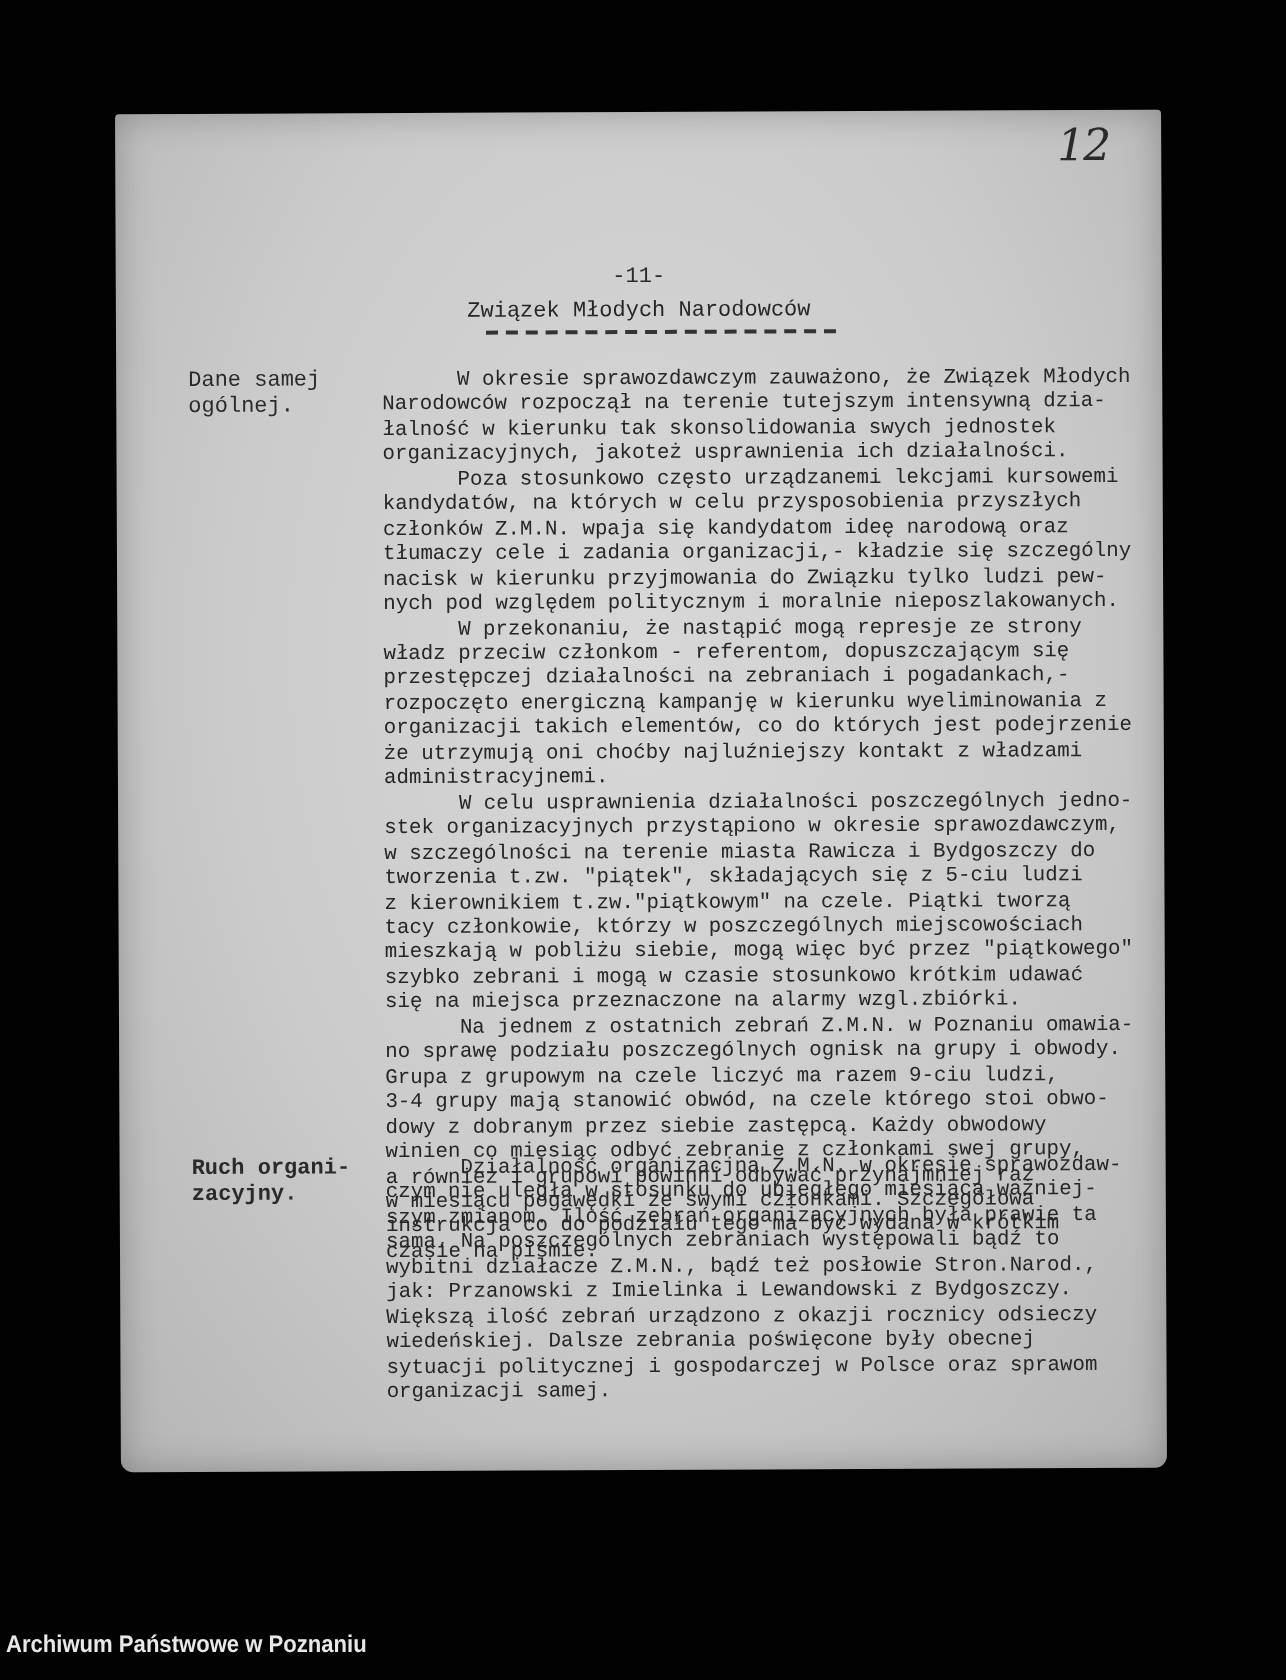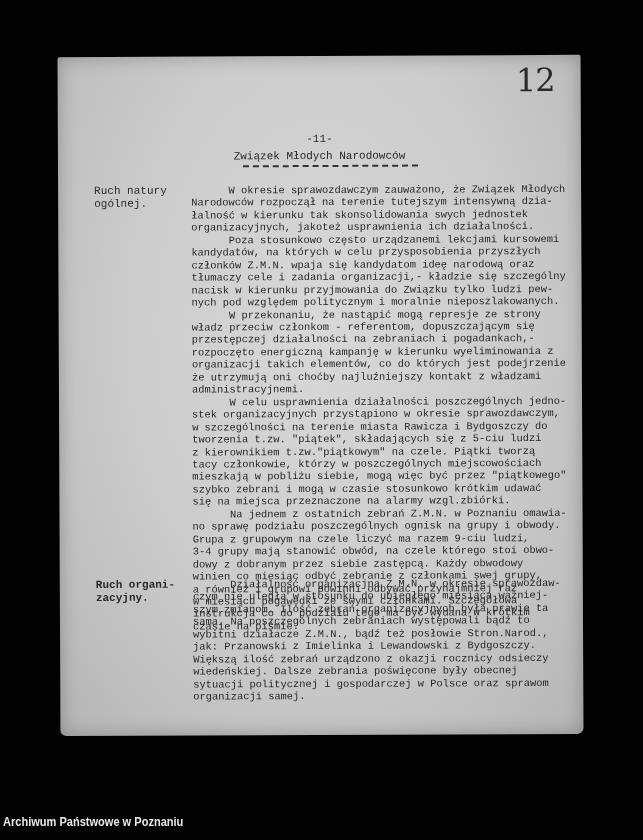--- a/index.html
+++ b/index.html
@@ -4,39 +4,39 @@
 <style>
   html, body { margin:0; padding:0; }
   body { width:643px; height:840px; background:#020202; position:relative; overflow:hidden; font-family:"Liberation Mono", monospace; }
   .page {
     position:absolute; left:59px; top:56px; width:523px; height:679px;
     background: radial-gradient(ellipse at 50% 40%, #d8d8d8 0%, #cbcbcb 55%, #b5b5b5 100%);
     border-radius:2px 2px 6px 6px;
     transform: rotate(-0.25deg);
     box-shadow: inset 0 0 18px rgba(0,0,0,0.25);
   }
-  .folio { position:absolute; right:26px; top:6px; font-family:"DejaVu Serif", serif; font-size:32px; color:#2a2a2a; letter-spacing:-1px; }
+  .folio { position:absolute; right:26px; top:6px; font-family:"DejaVu Serif", serif; font-style:italic; font-size:22px; color:#2a2a2a; letter-spacing:-1px; }
   .pagenum { position:absolute; left:0; width:100%; top:77px; text-align:center; font-size:11px; color:#2b2b2b; }
   .title { position:absolute; left:0; width:100%; top:94px; text-align:center; font-size:11px; color:#262626; }
   .rule { position:absolute; left:185px; width:175px; top:109px; border-top:2px dashed #333; }
   .side { position:absolute; left:36px; font-size:11px; line-height:12.6px; color:#2a2a2a; white-space:pre; }
   .body { position:absolute; left:133px; width:390px; font-size:10.4px; line-height:12.45px; color:#262626; }
   .para { white-space:pre; margin:0; }
   .footer { position:absolute; left:3px; top:815px; font-family:"Liberation Sans", sans-serif; font-weight:bold; font-size:12px; color:#e8e8e8; transform:scaleX(0.92); transform-origin:left; }
 </style>
 </head>
 <body>
 
 <div class="page">
   <div class="folio">12</div>
   <div class="pagenum">-11-</div>
   <div class="title">Związek Młodych Narodowców</div>
   <div class="rule"></div>
 
-  <div class="side" style="top:128px;">Ruch natury
+  <div class="side" style="top:128px;">Dane samej
 ogólnej.</div>
   <div class="body" style="top:128px;">
     <p class="para">      W okresie sprawozdawczym zauważono, że Związek Młodych
 Narodowców rozpoczął na terenie tutejszym intensywną dzia-
 łalność w kierunku tak skonsolidowania swych jednostek
 organizacyjnych, jakoteż usprawnienia ich działalności.</p>
     <p class="para">      Poza stosunkowo często urządzanemi lekcjami kursowemi
 kandydatów, na których w celu przysposobienia przyszłych
 członków Z.M.N. wpaja się kandydatom ideę narodową oraz
 tłumaczy cele i zadania organizacji,- kładzie się szczególny

